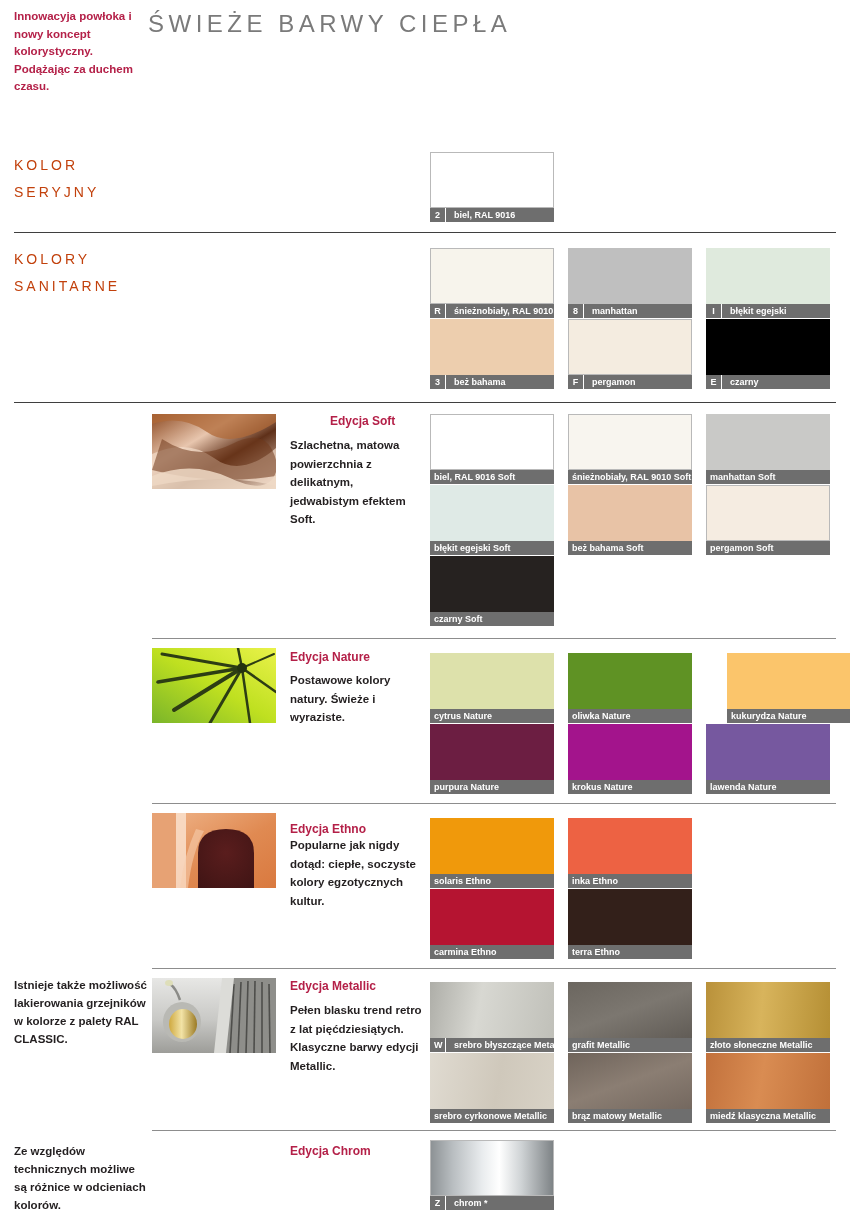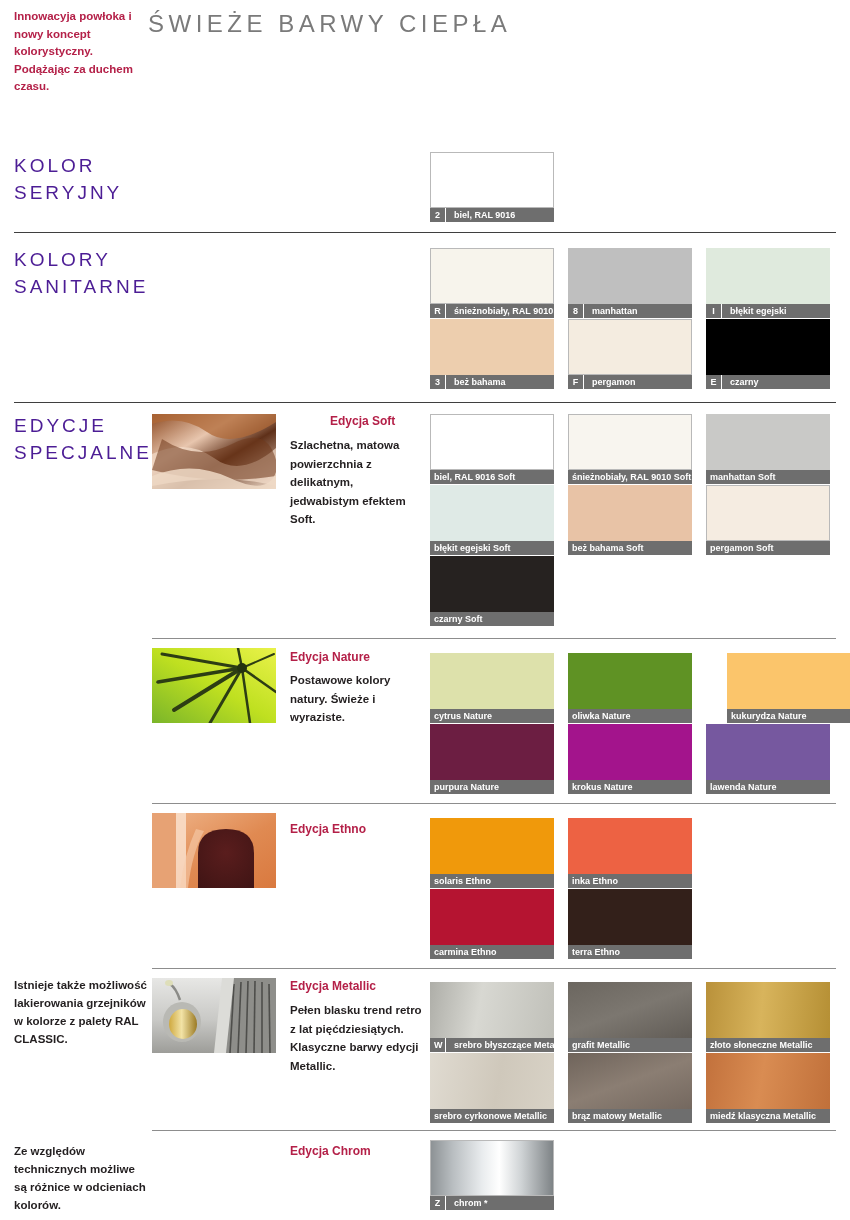--- a/index.html
+++ b/index.html
@@ -22,21 +22,21 @@
     position:absolute;left:148px;top:10px;
     color:#7a7a7a;font-size:24px;font-weight:normal;letter-spacing:4.5px;
   }
 
   
   .rule{position:absolute;height:1px;background:#3f3f3f;}
   .rule.light{background:#8d8d8d;}
 
   
   .sec-head{
-    position:absolute;color:#4c1d95;font-size:19px;letter-spacing:3px;
+    position:absolute;color:#c2410c;font-size:14px;letter-spacing:3px;
     line-height:27px;white-space:pre-line;
   }
 
   
   .side-note{
     position:absolute;left:14px;width:135px;
     color:#231f20;font-size:11.5px;font-weight:bold;line-height:18px;
   }
 
   
@@ -87,22 +87,20 @@
   <div class="rule" style="left:14px;top:402px;width:822px;"></div>
   <div class="rule light" style="left:152px;top:638px;width:684px;"></div>
   <div class="rule light" style="left:152px;top:803px;width:684px;"></div>
   <div class="rule light" style="left:152px;top:968px;width:684px;"></div>
   <div class="rule light" style="left:152px;top:1130px;width:684px;"></div>
 
   <div class="sec-head" style="left:14px;top:152px;">KOLOR
 SERYJNY</div>
   <div class="sec-head" style="left:14px;top:246px;">KOLORY
 SANITARNE</div>
-  <div class="sec-head" style="left:14px;top:412px;">EDYCJE
-SPECJALNE</div>
 
   <div class="side-note" style="top:1142px;">Ze względów technicznych możliwe są różnice w odcieniach kolorów.</div>
   <div class="side-note" style="top:976px;">Istnieje także możliwość lakierowania grzejników w kolorze z palety RAL CLASSIC.</div>
 
   <div class="thumb" style="left:152px;top:414px;">
     <svg viewBox="0 0 124 75" preserveAspectRatio="none">
       <defs>
         <linearGradient id="sg1" x1="0" y1="0" x2="1" y2="1">
           <stop offset="0%" stop-color="#8d4a22"></stop>
             <stop offset="35%" stop-color="#e8c6ae"></stop>
@@ -160,20 +158,21 @@
         </radialGradient>
       </defs>
       <rect width="124" height="75" fill="url(#eg1)"></rect>
       <rect x="0" y="0" width="24" height="75" fill="#e7a274"></rect>
       <rect x="24" y="0" width="10" height="75" fill="#fae0cd" opacity=".85"></rect>
       <path d="M46 75 L46 40 Q46 16 74 16 Q102 16 102 40 L102 75 Z" fill="url(#eg2)"></path>
       <path d="M36 75 Q40 40 52 18 L44 16 Q32 42 28 75 Z" fill="#f7cdae" opacity=".6"></path>
     </svg>
   </div>
   <div class="ed-title" style="left:290px;top:814px;margin-top:8px;">Edycja Ethno</div>
+  <div class="ed-desc" style="left:290px;top:836px;">Popularne jak nigdy dotąd: ciepłe, soczyste kolory egzotycznych kultur.</div>
 
   <div class="thumb" style="left:152px;top:978px;">
     <svg viewBox="0 0 124 75" preserveAspectRatio="none">
       <defs>
         <linearGradient id="mg1" x1="0" y1="0" x2="0" y2="1">
           <stop offset="0%" stop-color="#e7e7e5"></stop>
             <stop offset="55%" stop-color="#c9c9c6"></stop>
           <stop offset="100%" stop-color="#9d9d99"></stop>
         </linearGradient>
         <linearGradient id="mg2" x1="0" y1="0" x2="1" y2="0">

